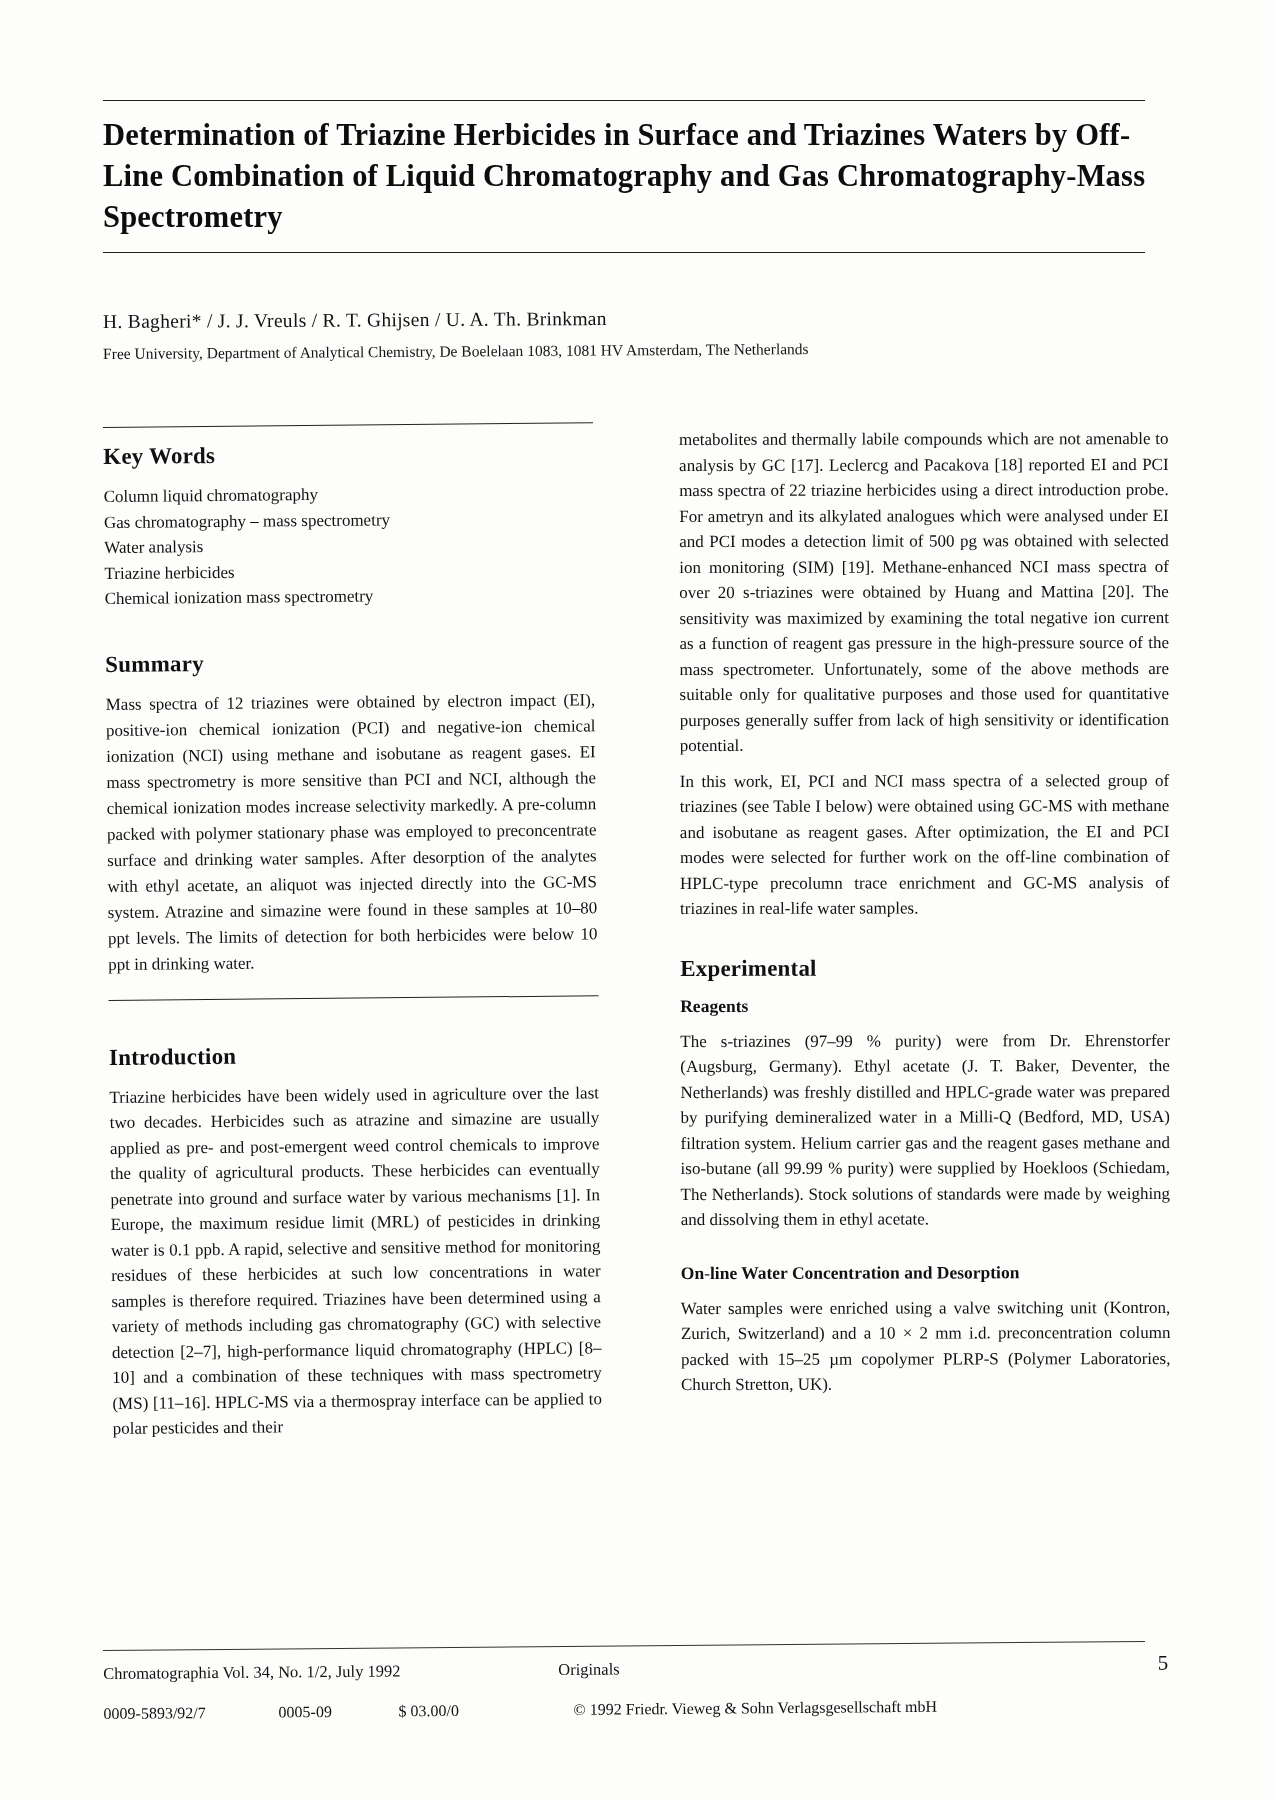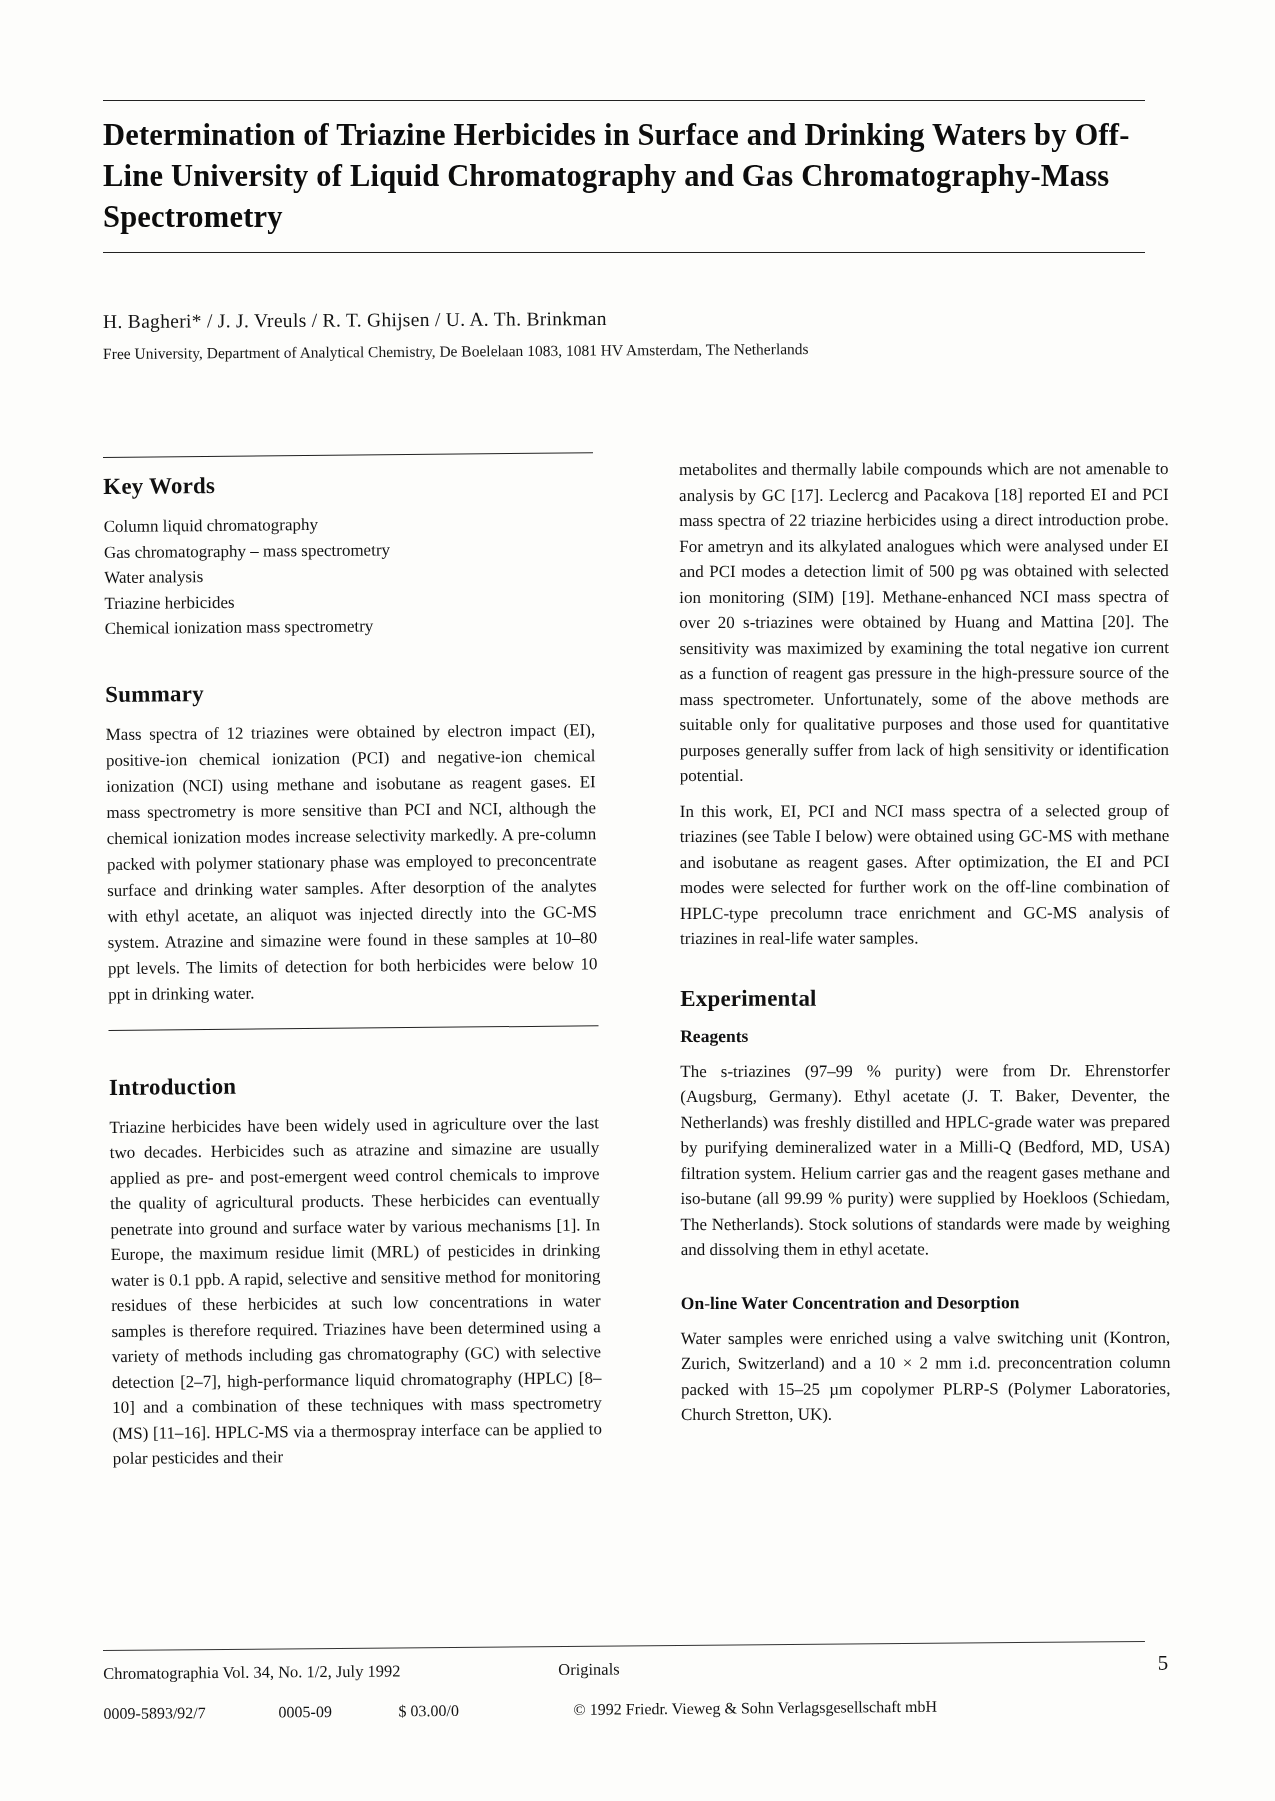--- a/index.html
+++ b/index.html
@@ -61,21 +61,21 @@
   }
   .affiliation {
     margin-top: 12px;
     font-size: 15.5px;
     color: #141414;
     transform: rotate(-0.4deg);
     transform-origin: left top;
   }
 
   .columns {
-    margin-top: 94px;
+    margin-top: 64px;
     display: flex;
     gap: 86px;
   }
   .col {
     width: 492px;
   }
   .col-left {
     transform: rotate(-0.55deg);
     transform-origin: left top;
   }
@@ -166,21 +166,21 @@
   .footer-price { width: 175px; }
   .footer-copy { flex: 1; }
 </style>
 </head>
 <body>
 
 <div class="page">
 
   <div class="content">
     <div class="rule-top"></div>
-    <h1 class="title">Determination of Triazine Herbicides in Surface and Drinking Waters by Off-Line University of Liquid Chromatography and Gas Chromatography-Mass Spectrometry</h1>
+    <h1 class="title">Determination of Triazine Herbicides in Surface and Triazines Waters by Off-Line Combination of Liquid Chromatography and Gas Chromatography-Mass Spectrometry</h1>
     <div class="rule-under-title"></div>
 
     <div class="authors">H. Bagheri* / J. J. Vreuls / R. T. Ghijsen / U. A. Th. Brinkman</div>
     <div class="affiliation">Free University, Department of Analytical Chemistry, De Boelelaan 1083, 1081 HV Amsterdam, The Netherlands</div>
 
     <div class="columns">
 
       <div class="col col-left">
         <div class="kw-rule-top"></div>
         <h2 class="sec">Key Words</h2>

